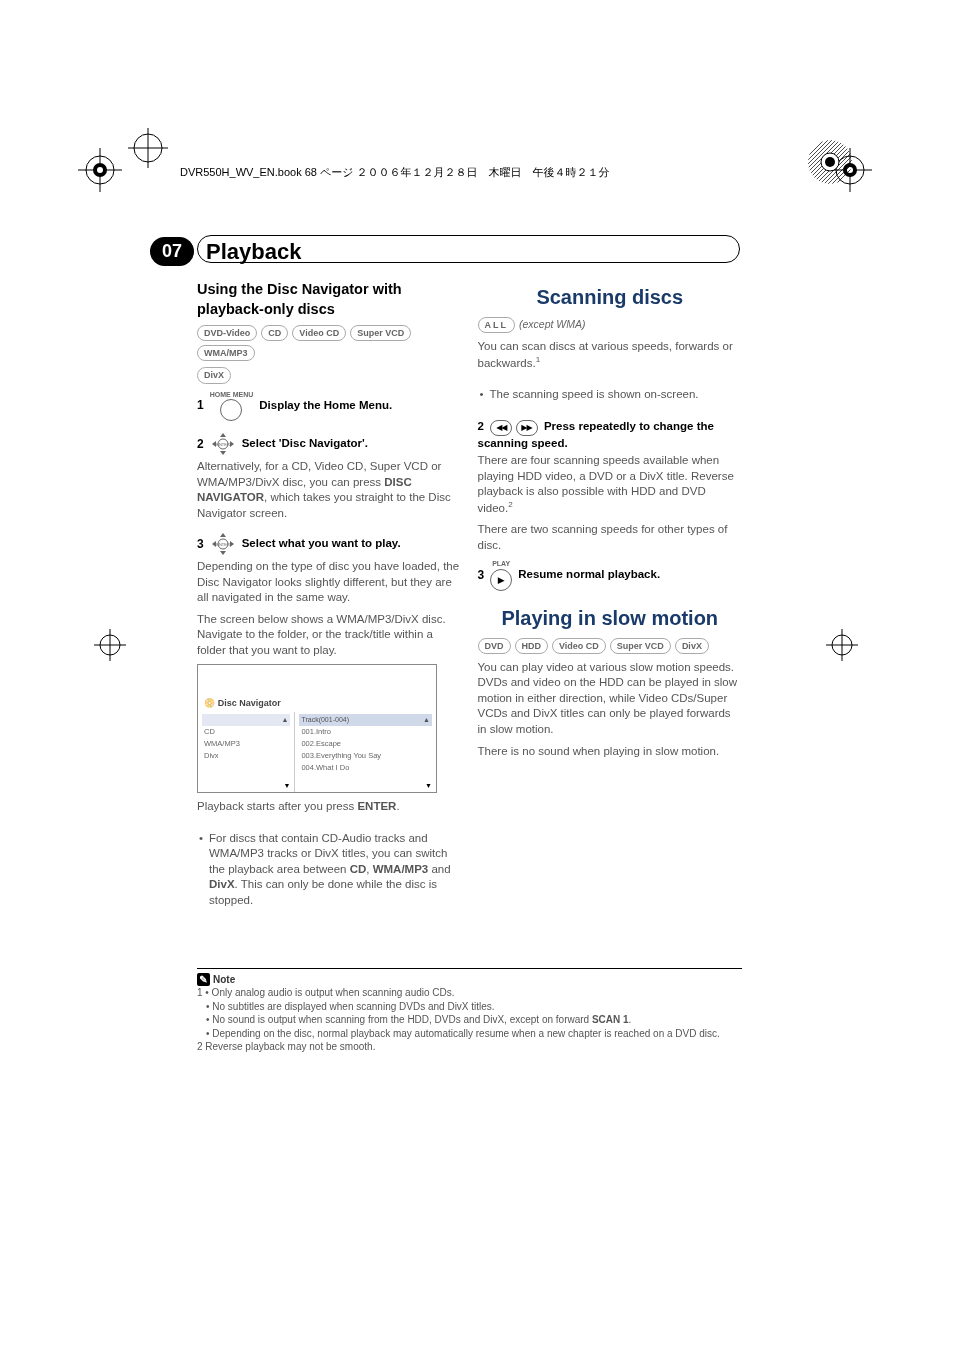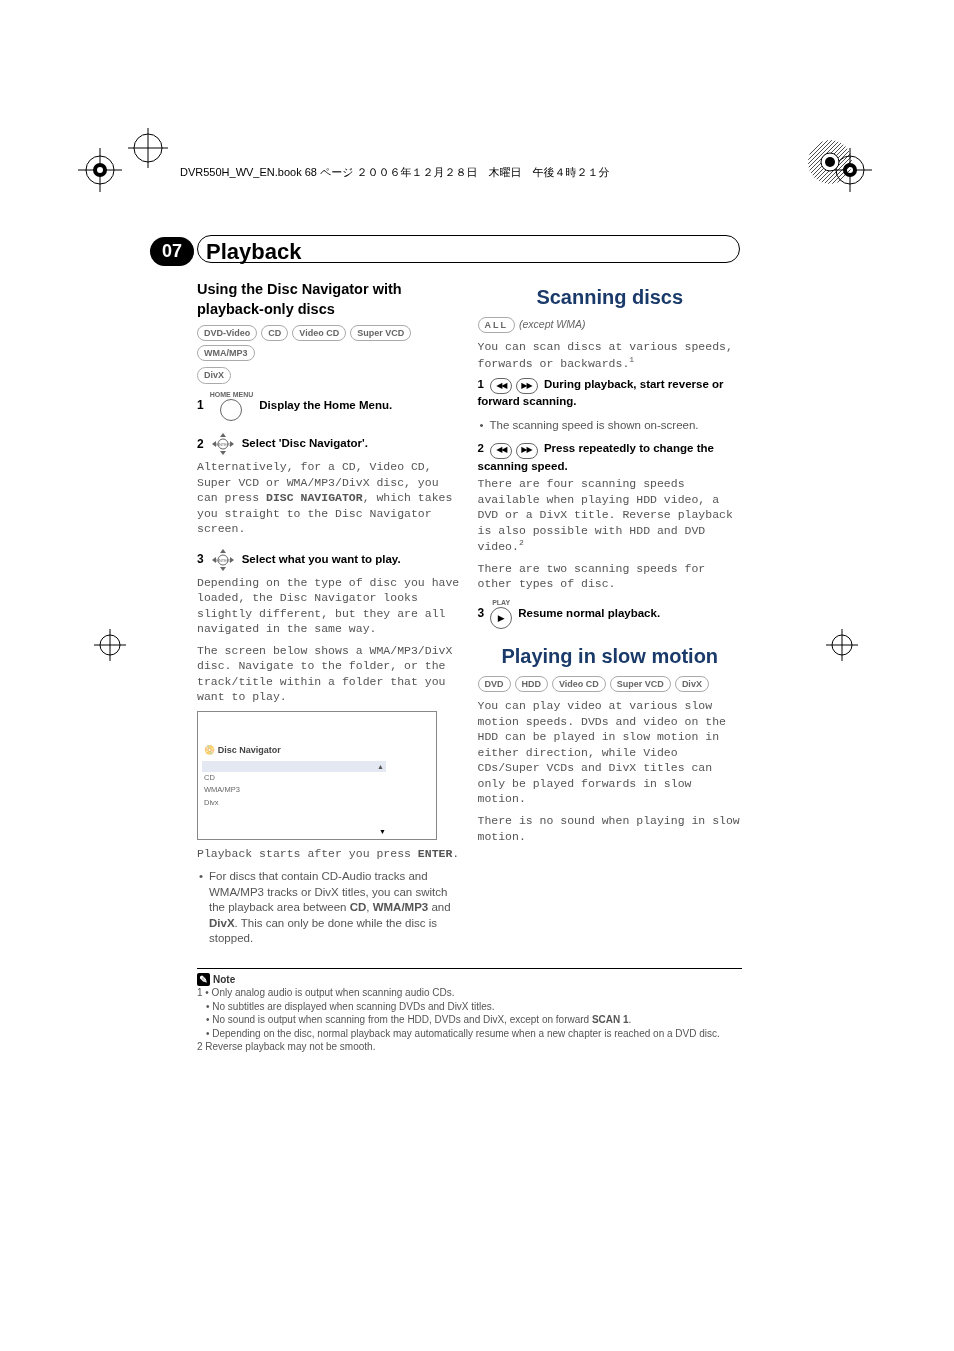--- a/index.html
+++ b/index.html
@@ -16,22 +16,22 @@
   .section-title { font-weight: bold; font-size: 14.5px; margin-bottom: 2px; }
   .badge-row { display: flex; flex-wrap: wrap; gap: 4px; margin: 6px 0; text-align: center; }
   .badge { display: inline-block; border: 1px solid #aaa; border-radius: 10px; padding: 1px 6px; font-size: 9px; font-weight: bold; color: #666; background: #fff; }
   .step-line { display: flex; align-items: center; gap: 6px; margin: 6px 0 2px 0; }
   .step-num { font-weight: bold; font-size: 12px; }
   .step-bold { font-weight: bold; }
   .step-label { font-size: 7px; color: #666; font-weight: bold; text-transform: uppercase; }
   .btn-icon { display: inline-flex; align-items: center; justify-content: center; width: 22px; height: 22px; border: 1px solid #666; border-radius: 50%; font-size: 9px; background: #fff; position: relative; }
   .nav-cross { display: inline-block; width: 26px; height: 26px; position: relative; }
   .nav-cross svg { width: 100%; height: 100%; }
-  .body-text { color: #555; font-size: 11.5px; margin-bottom: 6px; font-family: Liberation Mono, monospace; }
-  .sub-bullet { padding-left: 12px; position: relative; color: #555; font-size: 11.5px; margin: 8px 0; }
+  .body-text { color: #555; font-size: 11.5px; margin-bottom: 6px; }
+  .sub-bullet { padding-left: 12px; position: relative; color: #555; font-size: 11.5px; margin: 16px 0; }
   .sub-bullet::before { content: "•"; position: absolute; left: 2px; }
   .h2-blue { font-size: 20px; font-weight: bold; color: #1a3a6a; margin: 4px 0 6px 0; text-align: center; }
   .disc-nav-screenshot { border: 1px solid #888; width: 240px; margin: 6px 0; font-size: 8px; background: #fff; }
   .disc-nav-title { padding: 3px 6px; font-weight: bold; font-size: 9px; color: #444; margin-top: 29px; }
   .disc-nav-cols { display: flex; }
   .disc-nav-col { flex: 1; border-right: 1px solid #ccc; min-height: 80px; padding: 2px 4px; position: relative; }
   .disc-nav-col:last-child { border-right: none; }
   .disc-nav-header { background: #e3e8f2; padding: 1px 2px; font-size: 7px; color: #555; display: flex; justify-content: space-between; align-items: center; }
   .disc-nav-item { font-size: 7.5px; color: #666; padding: 1px 2px; }
   .selected-track { background: #cfd9ea; }
@@ -193,42 +193,50 @@
           <div class="disc-nav-col" style="flex:0.8">
             <div class="disc-nav-header">
                 <span></span>
                 <span class="arrow-small">▲</span>
               </div>
             <div class="disc-nav-item">CD</div>
             <div class="disc-nav-item">WMA/MP3</div>
             <div class="disc-nav-item">Divx</div>
             <div style="position:absolute;bottom:2px;right:4px" class="arrow-small">▼</div>
           </div>
+          <div class="disc-nav-col" style="flex:1.2">
+            <div class="disc-nav-header selected-track">
+                <span>Track(001-004)</span>
+                <span class="arrow-small">▲</span>
+              </div>
+            <div class="disc-nav-item">001.Intro</div>
+            <div class="disc-nav-item">002.Escape</div>
+            <div class="disc-nav-item">003.Everything You Say</div>
+            <div class="disc-nav-item">004.What I Do</div>
+            <div style="position:absolute;bottom:2px;right:4px" class="arrow-small">▼</div>
+          </div>
         </div>
       </div>
 
       <div class="body-text">
         <span>Playback starts after you press </span><b>ENTER</b><span>.</span>
       </div>
       <div class="sub-bullet">
         <span>For discs that contain CD-Audio tracks and WMA/MP3 tracks or DivX titles, you can switch the playback area between </span><b>CD</b><span>, </span><b>WMA/MP3</b><span> and </span><b>DivX</b><span>. This can only be done while the disc is stopped.</span>
       </div>
     </div>
 
     <div class="col">
       <div class="h2-blue">Scanning discs</div>
       <div class="badge-row">
         <span class="badge" style="letter-spacing:2px">ALL</span>
         <span style="font-style:italic;font-size:10.5px;color:#666">(except WMA)</span>
       </div>
       <div class="body-text">
         <span>You can scan discs at various speeds, forwards or backwards.</span><sup>1</sup>
-      </div>
-      <div style="margin:4px 0">
-        <b>1</b>&nbsp;&nbsp;<span class="scan-btn">◀◀</span> <span class="scan-btn">▶▶</span>&nbsp; <b>During playback, start reverse or forward scanning.</b>
       </div>
       <div class="sub-bullet">The scanning speed is shown on-screen.</div>
       <div style="margin:6px 0 2px 0">
         <b>2</b>&nbsp;&nbsp;<span class="scan-btn">◀◀</span> <span class="scan-btn">▶▶</span>&nbsp; <b>Press repeatedly to change the scanning speed.</b>
       </div>
       <div class="body-text">
         <span>There are four scanning speeds available when playing HDD video, a DVD or a DivX title. Reverse playback is also possible with HDD and DVD video.</span><sup>2</sup>
       </div>
       <div class="body-text">There are two scanning speeds for other types of disc.</div>
       <div class="step-line">

